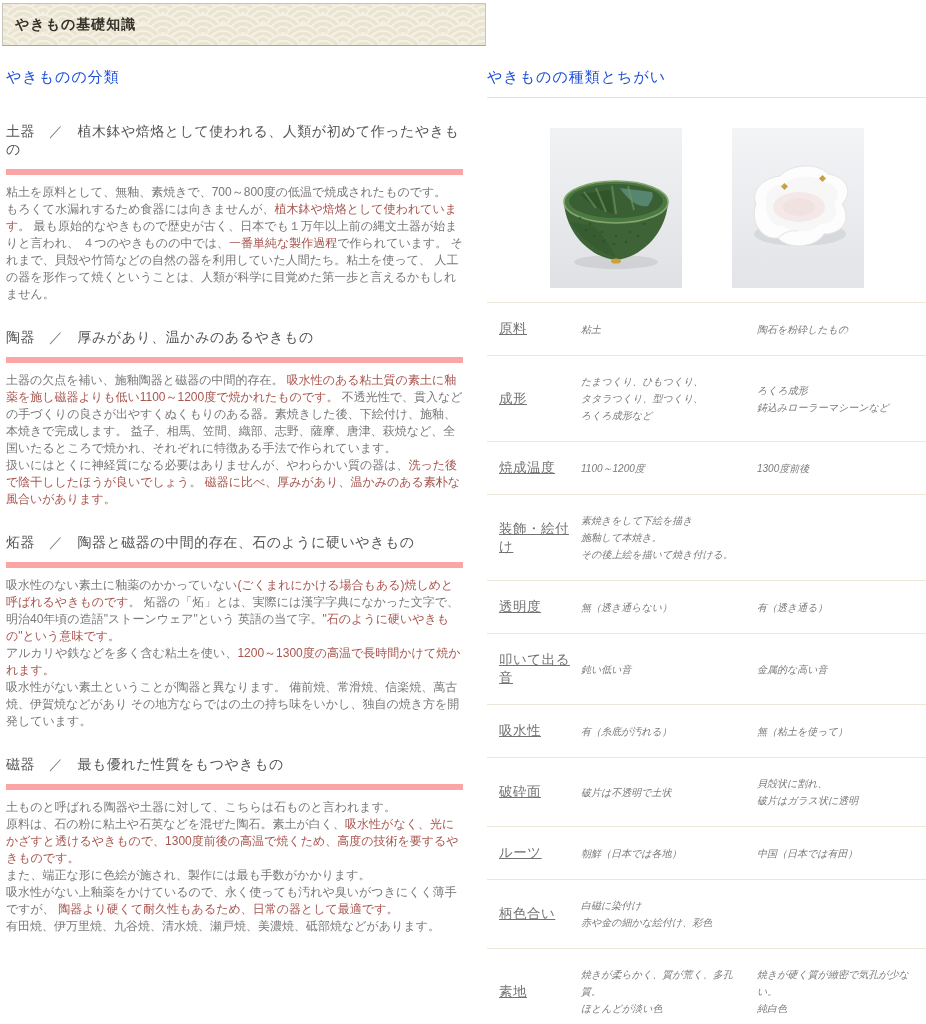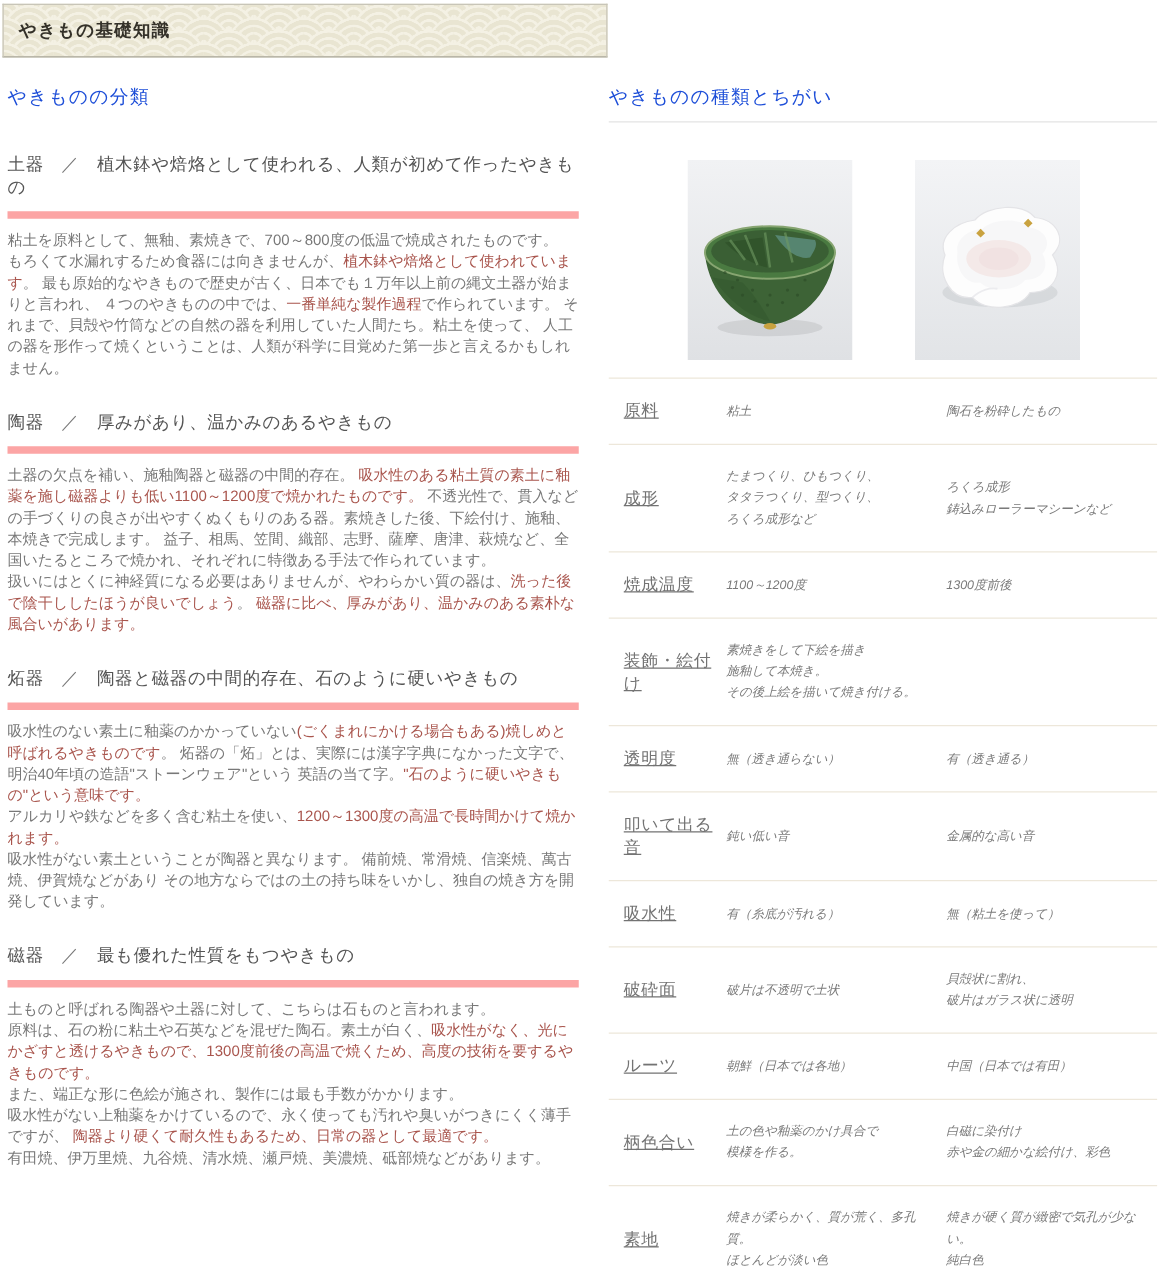--- a/index.html
+++ b/index.html
@@ -223,22 +223,20 @@
           </div>
 
           <div class="row">
             <div class="row-label">ルーツ</div>
             <div class="cell c1">朝鮮（日本では各地）</div>
             <div class="cell c2">中国（日本では有田）</div>
           </div>
 
           <div class="row">
             <div class="row-label">柄色合い</div>
-            <div class="cell c1">土の色や釉薬のかけ具合で
-模様を作る。</div>
             <div class="cell c2">白磁に染付け
 赤や金の細かな絵付け、彩色</div>
           </div>
 
           <div class="row">
             <div class="row-label">素地</div>
             <div class="cell c1">焼きが柔らかく、質が荒く、多孔質。
 ほとんどが淡い色</div>
             <div class="cell c2">焼きが硬く質が緻密で気孔が少ない。
 純白色</div>

